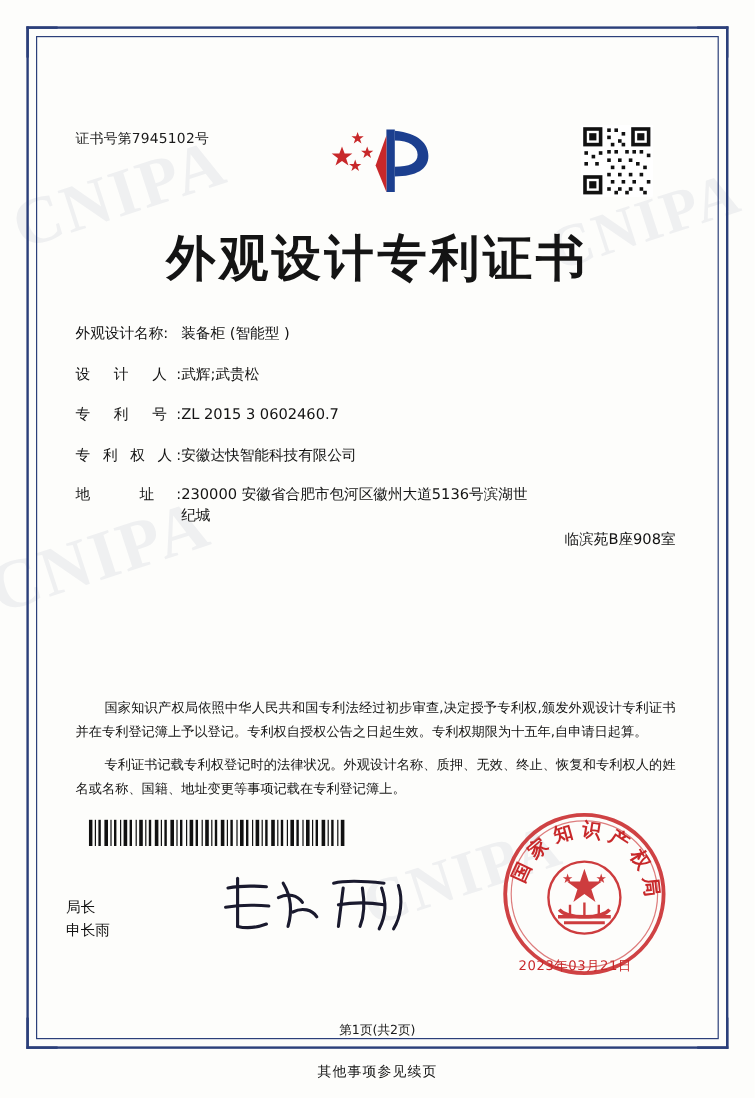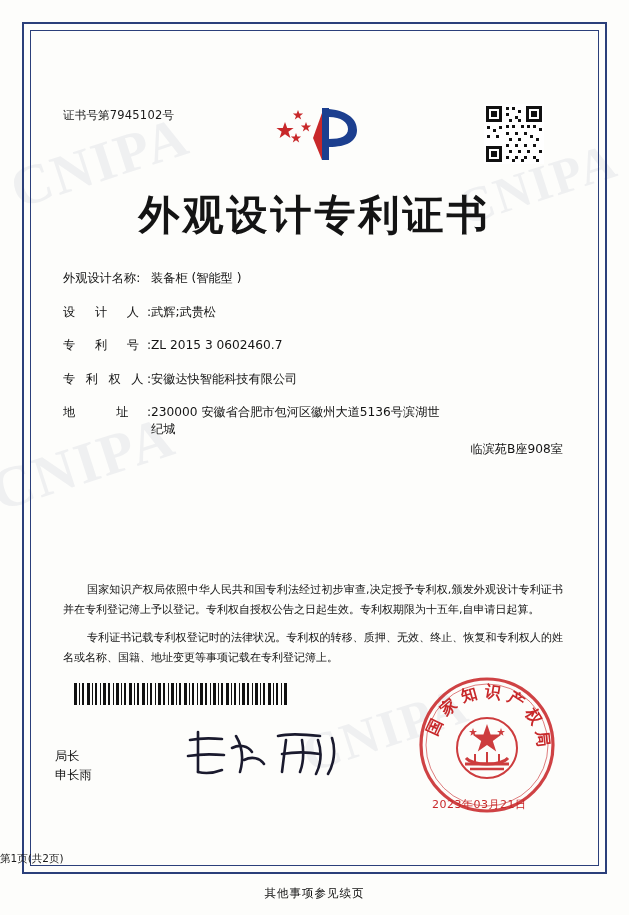--- a/index.html
+++ b/index.html
@@ -196,20 +196,21 @@
     position: absolute;
     left: 182px; top: 726px;
     width: 160px; height: 56px;
   }
 
   
   .page-num {
     position: absolute;
     left: 0; top: 852px;
     width: 629px;
+    text-align: center;
     font-size: 10.5px;
     color: #1a1a1a;
   }
   .footer-note {
     position: absolute;
     left: 0; top: 886px;
     width: 629px;
     text-align: center;
     font-size: 11.5px;
     color: #111;
@@ -324,21 +325,21 @@
       <span class="lbl-sp">专 利 权 人:</span><span class="val">安徽达快智能科技有限公司</span>
     </div>
     <div class="row">
       <span class="lbl-sp">地 址:</span><span class="val2">230000 安徽省合肥市包河区徽州大道5136号滨湖世纪城</span>
       <span class="addr-2">临滨苑B座908室</span>
     </div>
   </div>
 
   <div class="paras">
     <p>国家知识产权局依照中华人民共和国专利法经过初步审查,决定授予专利权,颁发外观设计专利证书并在专利登记簿上予以登记。专利权自授权公告之日起生效。专利权期限为十五年,自申请日起算。</p>
-    <p>专利证书记载专利权登记时的法律状况。专利权的转移、质押、无效、终止、恢复和专利权人的姓名或名称、国籍、地址变更等事项记载在专利登记簿上。</p>
+    <p>专利证书记载专利权登记时的法律状况。外观设计名称、质押、无效、终止、恢复和专利权人的姓名或名称、国籍、地址变更等事项记载在专利登记簿上。</p>
   </div>
 
   <div class="barcode">
     <svg width="215" height="22" viewBox="0 0 215 22">
       <g fill="#111">
         <rect x="0" y="0" width="3" height="22"></rect>
           <rect x="5" y="0" width="1" height="22"></rect>
           <rect x="8" y="0" width="2" height="22"></rect>
         <rect x="13" y="0" width="3" height="22"></rect>
           <rect x="18" y="0" width="1" height="22"></rect>

